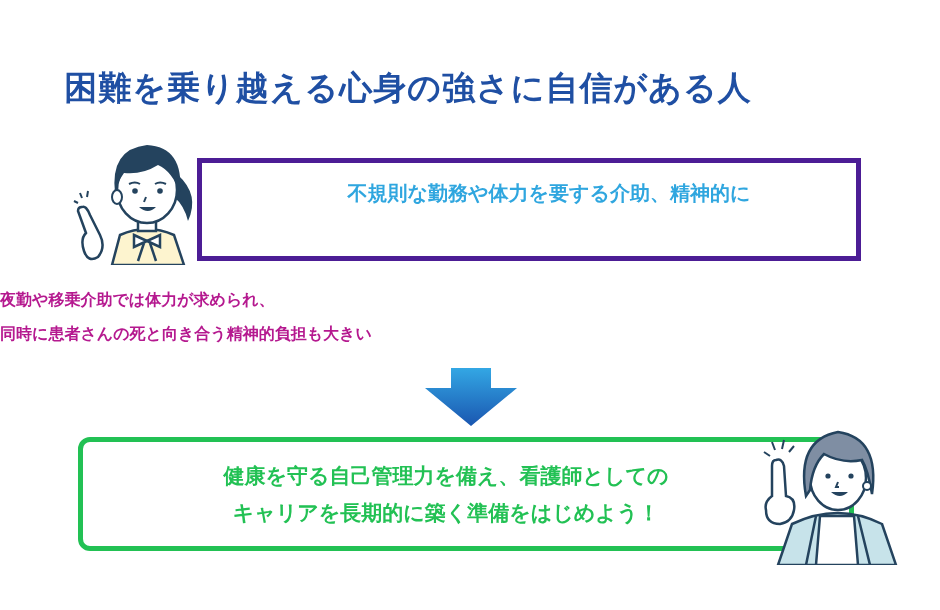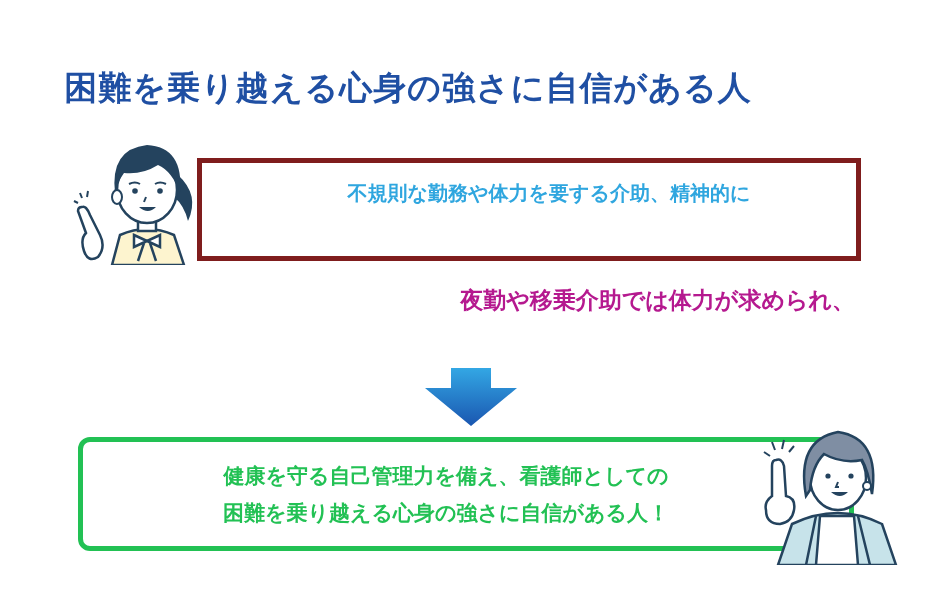--- a/index.html
+++ b/index.html
@@ -7,33 +7,33 @@
     body { position: relative; font-family: "DejaVu Sans", "Liberation Sans", sans-serif; }
 
     .title {
       position: absolute; left: 0; top: 66px; width: 816px;
       text-align: center; font-size: 33px; font-weight: bold;
       color: #1f4fa3; letter-spacing: 1px;
     }
 
     .box-blue {
       position: absolute; left: 197px; top: 158px; width: 664px; height: 103px;
-      border: 5px solid #7f1d1d; background: #fff;
+      border: 5px solid #4c1d95; background: #fff;
     }
     .box-blue .text {
       position: absolute; left: 0; right: 0; top: 14px;
       text-align: center; font-size: 20px; font-weight: bold;
       color: #2fa6df; line-height: 32px; padding-left: 40px;
     }
 
     .nurse1 { position: absolute; left: 72px; top: 135px; width: 150px; height: 130px; }
 
     .middle {
       position: absolute; left: 0; top: 283px; width: 855px;
-      text-align: right; font-size: 23px; font-weight: bold;
+      text-align: left; font-size: 16px; font-weight: bold;
       color: #b5198f; line-height: 34px;
     }
 
     .arrow { position: absolute; left: 425px; top: 368px; width: 92px; height: 58px; }
 
     .box-green {
       position: absolute; left: 78px; top: 437px; width: 776px; height: 114px;
       border: 5px solid #22c154; border-radius: 12px; background: #fff;
     }
     .box-green .text {
@@ -79,36 +79,37 @@
   <path d="M74 62 L72 67" stroke="#24435e" stroke-width="2" fill="none"></path>
   <path d="M67 72 Q76 80 84 72 Z" fill="#24435e"></path>
 
   <path d="M10 72 Q14 70 18 80 L28 100 Q34 112 26 122 Q16 128 12 116 Q8 104 14 98 L6 76 Q6 72 10 72 Z" fill="#fff" stroke="#24435e" stroke-width="2.5"></path>
 
   <path d="M2 66 L6 68 M8 58 L10 63 M16 56 L15 62" stroke="#24435e" stroke-width="2" fill="none"></path>
 </svg>
 
 <div class="middle">
   <div>夜勤や移乗介助では体力が求められ、</div>
+  <div>同時に患者さんの死と向き合う精神的負担も大きい</div>
 </div>
 
 <svg class="arrow" viewBox="0 0 92 58">
   <defs>
     <linearGradient id="arrowGrad" x1="0" y1="0" x2="0" y2="1">
       <stop offset="0" stop-color="#33a7e4"></stop>
       <stop offset="1" stop-color="#1a56b0"></stop>
     </linearGradient>
   </defs>
   <path d="M26 0 L66 0 L66 20 L92 20 L46 58 L0 20 L26 20 Z" fill="url(#arrowGrad)"></path>
 </svg>
 
 <div class="box-green">
   <div class="text">
     <div>健康を守る自己管理力を備え、看護師としての</div>
-    <div>困難を乗り越える心身の強さに自信がある人！</div>
+    <div>キャリアを長期的に築く準備をはじめよう！</div>
   </div>
 </div>
 
 <svg class="nurse2" viewBox="0 0 145 145">
 
   <path d="M20 145 L34 104 Q80 82 124 104 L138 145 Z" fill="#c7e3ea" stroke="#24435e" stroke-width="2.5"></path>
 
   <path d="M62 96 L58 145 L100 145 L96 96 Z" fill="#fff" stroke="#24435e" stroke-width="2.5"></path>
 
   <path d="M58 96 L48 145 M100 96 L112 145" stroke="#24435e" stroke-width="2.5" fill="none"></path>

